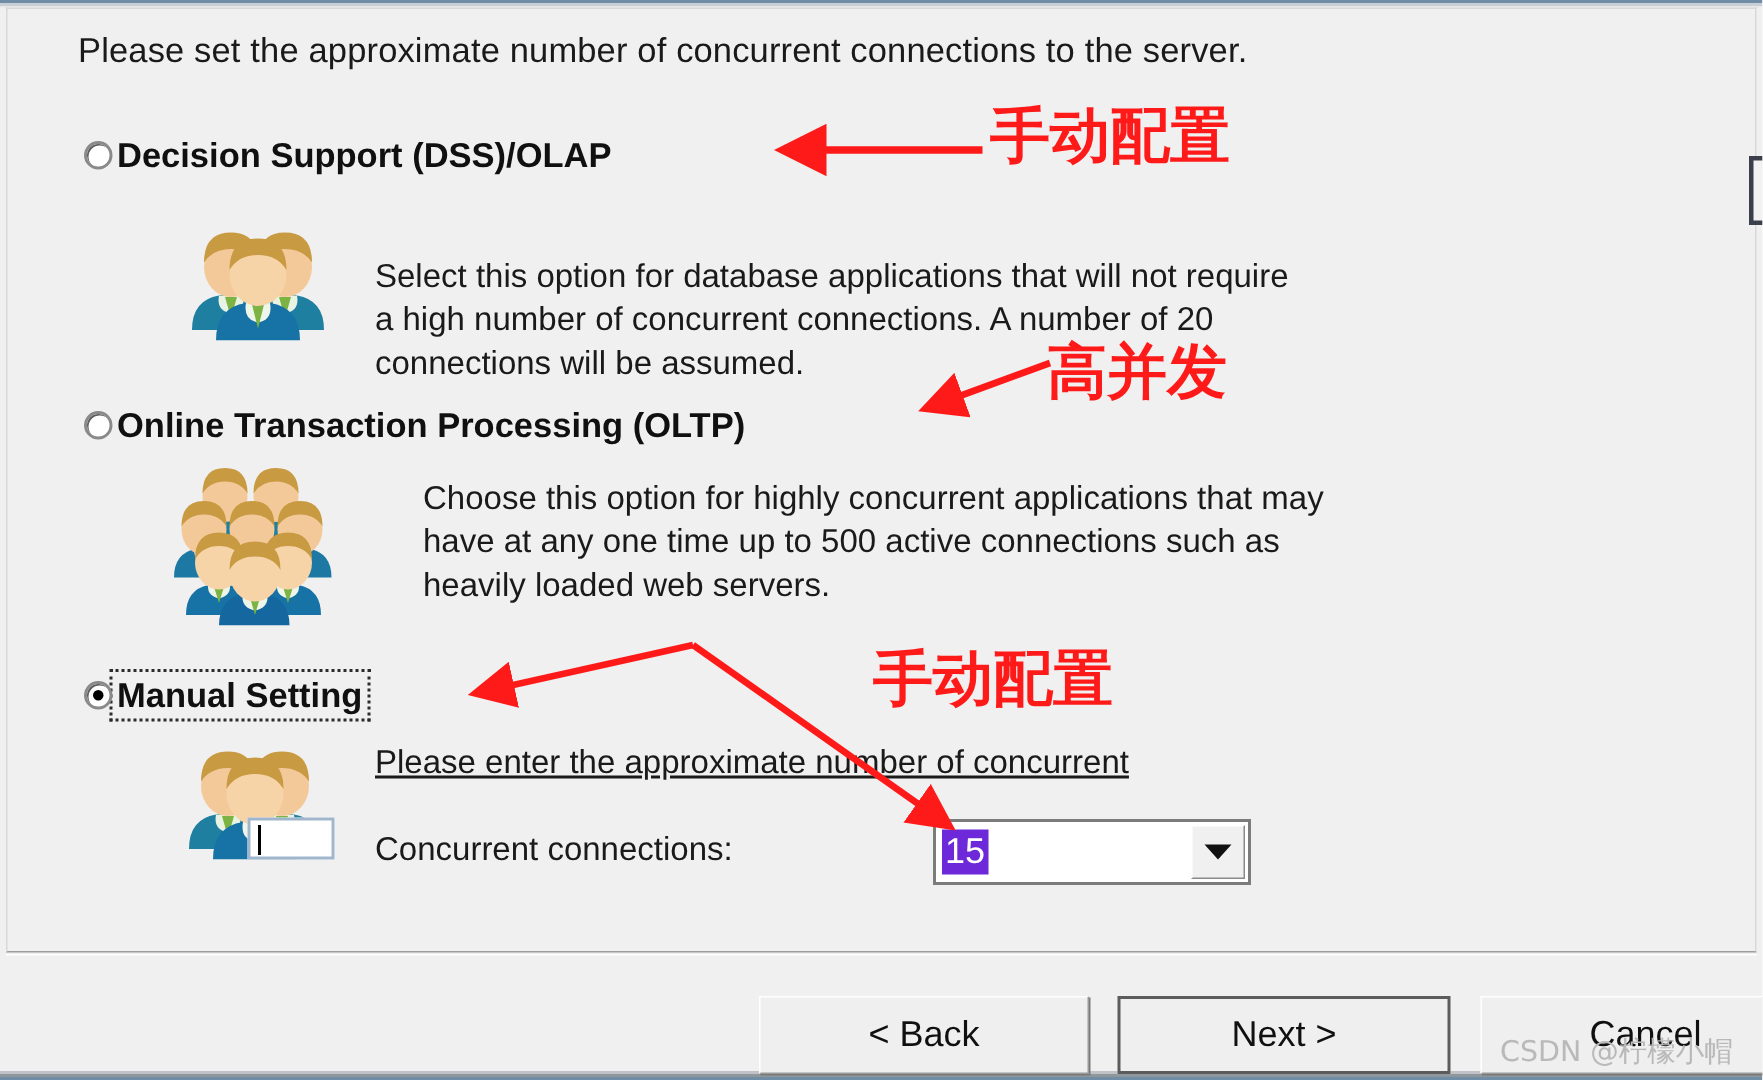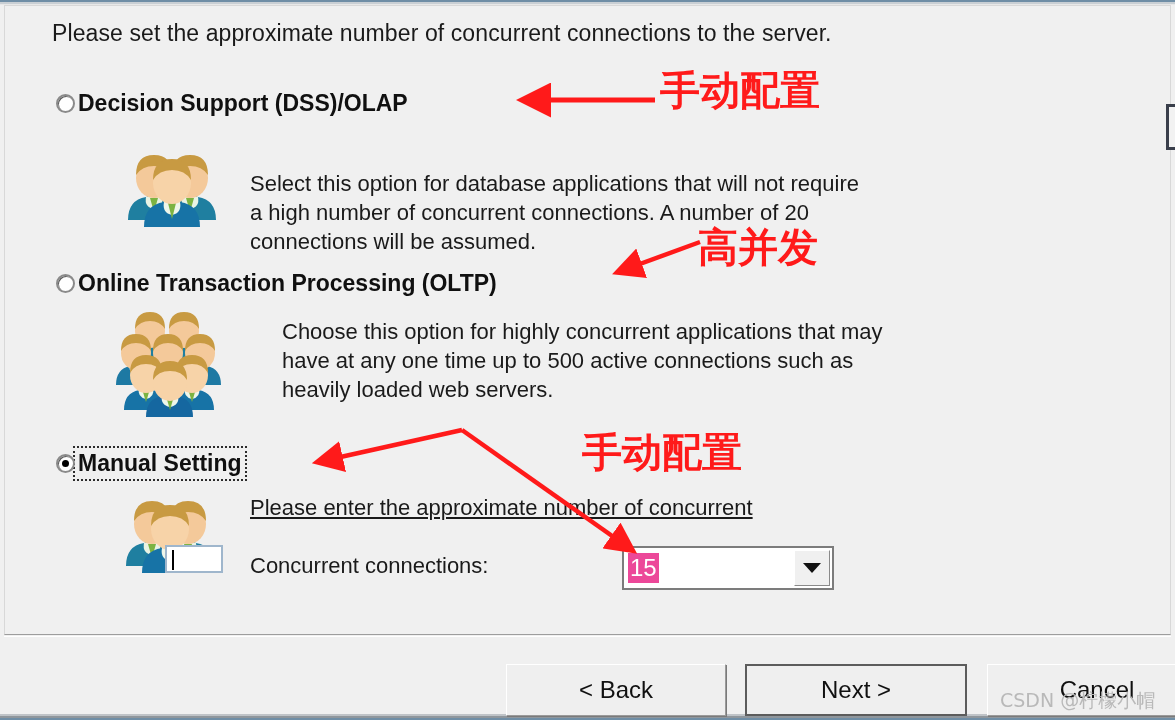--- a/index.html
+++ b/index.html
@@ -119,21 +119,21 @@
     width: 212px;
     height: 44px;
     background: #ffffff;
     border: 2px solid #7c7c7c;
     box-sizing: border-box;
     display: flex;
     align-items: center;
   }
   .combo-value {
     margin-left: 4px;
-    background: #ec4899;
+    background: #6d28d9;
     color: #ffffff;
     font-size: 24px;
     line-height: 30px;
     padding: 0 2px;
   }
   .combo-arrow {
     position: absolute;
     right: 2px; top: 2px;
     width: 36px;
     height: 36px;

